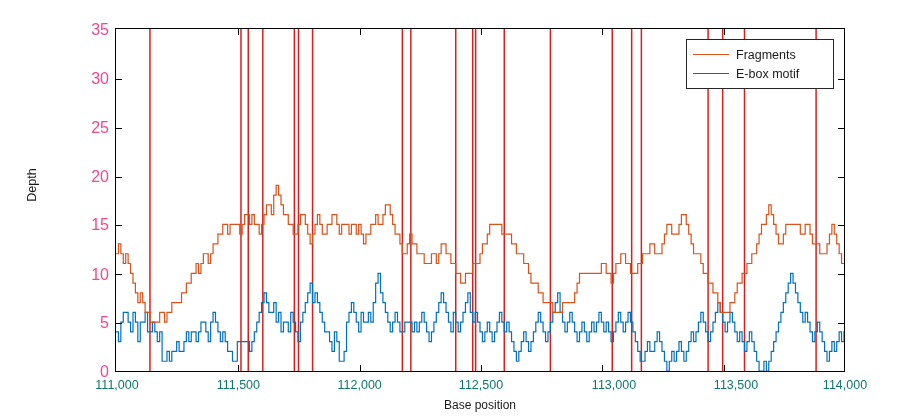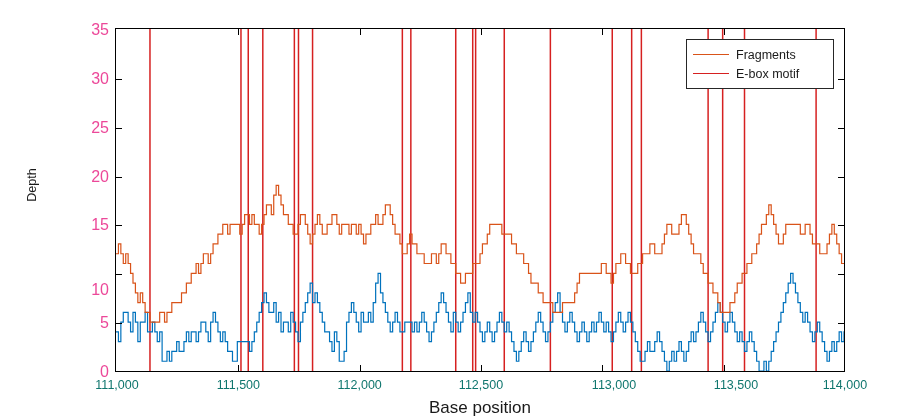--- a/index.html
+++ b/index.html
@@ -91,21 +91,21 @@
     width: 1px;
     height: 6px;
     background: #000000;
   }
   #xlabel {
     position: absolute;
     left: 115px;
     top: 398px;
     width: 730px;
     text-align: center;
-    font-size: 17px;
+    font-size: 12px;
     color: #1a1a1a;
   }
   #ylabel {
     position: absolute;
     left: -28px;
     top: 178px;
     width: 120px;
     text-align: center;
     font-size: 12.5px;
     color: #1a1a1a;
@@ -178,21 +178,21 @@
             <path d="M0.00 302.91 L2.43 302.91 L2.43 312.69 L4.85 312.69 L4.85 293.14 L7.28 293.14 L7.28 283.37 L9.71 283.37 L9.71 283.37 L12.13 283.37 L12.13 293.14 L14.56 293.14 L14.56 302.91 L16.99 302.91 L16.99 283.37 L19.41 283.37 L19.41 293.14 L21.84 293.14 L21.84 312.69 L24.27 312.69 L24.27 293.14 L26.69 293.14 L26.69 293.14 L29.12 293.14 L29.12 283.37 L31.55 283.37 L31.55 302.91 L33.97 302.91 L33.97 302.91 L36.40 302.91 L36.40 293.14 L38.83 293.14 L38.83 302.91 L41.25 302.91 L41.25 312.69 L43.68 312.69 L43.68 302.91 L46.11 302.91 L46.11 332.23 L48.53 332.23 L48.53 332.23 L50.96 332.23 L50.96 322.46 L53.39 322.46 L53.39 332.23 L55.81 332.23 L55.81 322.46 L58.24 322.46 L58.24 322.46 L60.67 322.46 L60.67 312.69 L63.09 312.69 L63.09 322.46 L65.52 322.46 L65.52 322.46 L67.95 322.46 L67.95 312.69 L70.37 312.69 L70.37 302.91 L72.80 302.91 L72.80 312.69 L75.23 312.69 L75.23 302.91 L77.65 302.91 L77.65 302.91 L80.08 302.91 L80.08 312.69 L82.51 312.69 L82.51 302.91 L84.93 302.91 L84.93 293.14 L87.36 293.14 L87.36 293.14 L89.79 293.14 L89.79 302.91 L92.21 302.91 L92.21 312.69 L94.64 312.69 L94.64 293.14 L97.07 293.14 L97.07 283.37 L99.49 283.37 L99.49 293.14 L101.92 293.14 L101.92 302.91 L104.35 302.91 L104.35 312.69 L106.77 312.69 L106.77 302.91 L109.20 302.91 L109.20 312.69 L111.63 312.69 L111.63 322.46 L114.05 322.46 L114.05 322.46 L116.48 322.46 L116.48 332.23 L118.91 332.23 L118.91 332.23 L121.33 332.23 L121.33 312.69 L123.76 312.69 L123.76 312.69 L126.19 312.69 L126.19 312.69 L128.61 312.69 L128.61 312.69 L131.04 312.69 L131.04 312.69 L133.47 312.69 L133.47 322.46 L135.89 322.46 L135.89 312.69 L138.32 312.69 L138.32 302.91 L140.75 302.91 L140.75 293.14 L143.17 293.14 L143.17 283.37 L145.60 283.37 L145.60 273.60 L148.03 273.60 L148.03 263.83 L150.45 263.83 L150.45 273.60 L152.88 273.60 L152.88 283.37 L155.31 283.37 L155.31 283.37 L157.73 283.37 L157.73 273.60 L160.16 273.60 L160.16 293.14 L162.59 293.14 L162.59 283.37 L165.01 283.37 L165.01 302.91 L167.44 302.91 L167.44 293.14 L169.87 293.14 L169.87 293.14 L172.29 293.14 L172.29 302.91 L174.72 302.91 L174.72 283.37 L177.15 283.37 L177.15 293.14 L179.57 293.14 L179.57 302.91 L182.00 302.91 L182.00 312.69 L184.43 312.69 L184.43 293.14 L186.85 293.14 L186.85 283.37 L189.28 283.37 L189.28 273.60 L191.71 273.60 L191.71 263.83 L194.13 263.83 L194.13 254.06 L196.56 254.06 L196.56 273.60 L198.99 273.60 L198.99 263.83 L201.41 263.83 L201.41 273.60 L203.84 273.60 L203.84 283.37 L206.27 283.37 L206.27 293.14 L208.69 293.14 L208.69 302.91 L211.12 302.91 L211.12 302.91 L213.55 302.91 L213.55 312.69 L215.97 312.69 L215.97 322.46 L218.40 322.46 L218.40 302.91 L220.83 302.91 L220.83 312.69 L223.25 312.69 L223.25 332.23 L225.68 332.23 L225.68 332.23 L228.11 332.23 L228.11 322.46 L230.53 322.46 L230.53 293.14 L232.96 293.14 L232.96 283.37 L235.39 283.37 L235.39 273.60 L237.81 273.60 L237.81 283.37 L240.24 283.37 L240.24 293.14 L242.67 293.14 L242.67 302.91 L245.09 302.91 L245.09 283.37 L247.52 283.37 L247.52 293.14 L249.95 293.14 L249.95 293.14 L252.37 293.14 L252.37 283.37 L254.80 283.37 L254.80 293.14 L257.23 293.14 L257.23 273.60 L259.65 273.60 L259.65 254.06 L262.08 254.06 L262.08 244.29 L264.51 244.29 L264.51 263.83 L266.93 263.83 L266.93 273.60 L269.36 273.60 L269.36 283.37 L271.79 283.37 L271.79 293.14 L274.21 293.14 L274.21 302.91 L276.64 302.91 L276.64 293.14 L279.07 293.14 L279.07 283.37 L281.49 283.37 L281.49 293.14 L283.92 293.14 L283.92 302.91 L286.35 302.91 L286.35 302.91 L288.77 302.91 L288.77 293.14 L291.20 293.14 L291.20 293.14 L293.63 293.14 L293.63 293.14 L296.05 293.14 L296.05 302.91 L298.48 302.91 L298.48 293.14 L300.91 293.14 L300.91 302.91 L303.33 302.91 L303.33 293.14 L305.76 293.14 L305.76 283.37 L308.19 283.37 L308.19 293.14 L310.61 293.14 L310.61 302.91 L313.04 302.91 L313.04 312.69 L315.47 312.69 L315.47 302.91 L317.89 302.91 L317.89 293.14 L320.32 293.14 L320.32 283.37 L322.75 283.37 L322.75 273.60 L325.17 273.60 L325.17 263.83 L327.60 263.83 L327.60 273.60 L330.03 273.60 L330.03 283.37 L332.45 283.37 L332.45 293.14 L334.88 293.14 L334.88 302.91 L337.31 302.91 L337.31 283.37 L339.73 283.37 L339.73 293.14 L342.16 293.14 L342.16 302.91 L344.59 302.91 L344.59 293.14 L347.01 293.14 L347.01 283.37 L349.44 283.37 L349.44 273.60 L351.87 273.60 L351.87 263.83 L354.29 263.83 L354.29 283.37 L356.72 283.37 L356.72 293.14 L359.15 293.14 L359.15 283.37 L361.57 283.37 L361.57 293.14 L364.00 293.14 L364.00 302.91 L366.43 302.91 L366.43 312.69 L368.85 312.69 L368.85 302.91 L371.28 302.91 L371.28 293.14 L373.71 293.14 L373.71 302.91 L376.13 302.91 L376.13 312.69 L378.56 312.69 L378.56 302.91 L380.99 302.91 L380.99 293.14 L383.41 293.14 L383.41 283.37 L385.84 283.37 L385.84 293.14 L388.27 293.14 L388.27 302.91 L390.69 302.91 L390.69 293.14 L393.12 293.14 L393.12 302.91 L395.55 302.91 L395.55 312.69 L397.97 312.69 L397.97 322.46 L400.40 322.46 L400.40 332.23 L402.83 332.23 L402.83 322.46 L405.25 322.46 L405.25 312.69 L407.68 312.69 L407.68 302.91 L410.11 302.91 L410.11 312.69 L412.53 312.69 L412.53 322.46 L414.96 322.46 L414.96 312.69 L417.39 312.69 L417.39 302.91 L419.81 302.91 L419.81 293.14 L422.24 293.14 L422.24 283.37 L424.67 283.37 L424.67 293.14 L427.09 293.14 L427.09 302.91 L429.52 302.91 L429.52 312.69 L431.95 312.69 L431.95 302.91 L434.37 302.91 L434.37 293.14 L436.80 293.14 L436.80 283.37 L439.23 283.37 L439.23 273.60 L441.65 273.60 L441.65 263.83 L444.08 263.83 L444.08 283.37 L446.51 283.37 L446.51 293.14 L448.93 293.14 L448.93 302.91 L451.36 302.91 L451.36 293.14 L453.79 293.14 L453.79 283.37 L456.21 283.37 L456.21 293.14 L458.64 293.14 L458.64 302.91 L461.07 302.91 L461.07 312.69 L463.49 312.69 L463.49 302.91 L465.92 302.91 L465.92 293.14 L468.35 293.14 L468.35 302.91 L470.77 302.91 L470.77 312.69 L473.20 312.69 L473.20 302.91 L475.63 302.91 L475.63 293.14 L478.05 293.14 L478.05 302.91 L480.48 302.91 L480.48 293.14 L482.91 293.14 L482.91 283.37 L485.33 283.37 L485.33 293.14 L487.76 293.14 L487.76 302.91 L490.19 302.91 L490.19 293.14 L492.61 293.14 L492.61 302.91 L495.04 302.91 L495.04 312.69 L497.47 312.69 L497.47 302.91 L499.89 302.91 L499.89 293.14 L502.32 293.14 L502.32 283.37 L504.75 283.37 L504.75 293.14 L507.17 293.14 L507.17 302.91 L509.60 302.91 L509.60 293.14 L512.03 293.14 L512.03 283.37 L514.45 283.37 L514.45 293.14 L516.88 293.14 L516.88 302.91 L519.31 302.91 L519.31 312.69 L521.73 312.69 L521.73 322.46 L524.16 322.46 L524.16 332.23 L526.59 332.23 L526.59 332.23 L529.01 332.23 L529.01 322.46 L531.44 322.46 L531.44 312.69 L533.87 312.69 L533.87 322.46 L536.29 322.46 L536.29 322.46 L538.72 322.46 L538.72 312.69 L541.15 312.69 L541.15 302.91 L543.57 302.91 L543.57 312.69 L546.00 312.69 L546.00 322.46 L548.43 322.46 L548.43 332.23 L550.85 332.23 L550.85 342.00 L553.28 342.00 L553.28 332.23 L555.71 332.23 L555.71 322.46 L558.13 322.46 L558.13 332.23 L560.56 332.23 L560.56 322.46 L562.99 322.46 L562.99 312.69 L565.41 312.69 L565.41 322.46 L567.84 322.46 L567.84 332.23 L570.27 332.23 L570.27 322.46 L572.69 322.46 L572.69 312.69 L575.12 312.69 L575.12 302.91 L577.55 302.91 L577.55 312.69 L579.97 312.69 L579.97 302.91 L582.40 302.91 L582.40 293.14 L584.83 293.14 L584.83 283.37 L587.25 283.37 L587.25 293.14 L589.68 293.14 L589.68 302.91 L592.11 302.91 L592.11 312.69 L594.53 312.69 L594.53 302.91 L596.96 302.91 L596.96 293.14 L599.39 293.14 L599.39 283.37 L601.81 283.37 L601.81 273.60 L604.24 273.60 L604.24 283.37 L606.67 283.37 L606.67 293.14 L609.09 293.14 L609.09 302.91 L611.52 302.91 L611.52 293.14 L613.95 293.14 L613.95 283.37 L616.37 283.37 L616.37 293.14 L618.80 293.14 L618.80 302.91 L621.23 302.91 L621.23 312.69 L623.65 312.69 L623.65 302.91 L626.08 302.91 L626.08 312.69 L628.51 312.69 L628.51 322.46 L630.93 322.46 L630.93 312.69 L633.36 312.69 L633.36 302.91 L635.79 302.91 L635.79 312.69 L638.21 312.69 L638.21 322.46 L640.64 322.46 L640.64 332.23 L643.07 332.23 L643.07 342.00 L645.49 342.00 L645.49 342.00 L647.92 342.00 L647.92 332.23 L650.35 332.23 L650.35 342.00 L652.77 342.00 L652.77 332.23 L655.20 332.23 L655.20 322.46 L657.63 322.46 L657.63 312.69 L660.05 312.69 L660.05 302.91 L662.48 302.91 L662.48 293.14 L664.91 293.14 L664.91 283.37 L667.33 283.37 L667.33 273.60 L669.76 273.60 L669.76 263.83 L672.19 263.83 L672.19 254.06 L674.61 254.06 L674.61 244.29 L677.04 244.29 L677.04 254.06 L679.47 254.06 L679.47 263.83 L681.89 263.83 L681.89 273.60 L684.32 273.60 L684.32 283.37 L686.75 283.37 L686.75 293.14 L689.17 293.14 L689.17 283.37 L691.60 283.37 L691.60 293.14 L694.03 293.14 L694.03 302.91 L696.45 302.91 L696.45 312.69 L698.88 312.69 L698.88 302.91 L701.31 302.91 L701.31 293.14 L703.73 293.14 L703.73 302.91 L706.16 302.91 L706.16 312.69 L708.59 312.69 L708.59 322.46 L711.01 322.46 L711.01 332.23 L713.44 332.23 L713.44 322.46 L715.87 322.46 L715.87 312.69 L718.29 312.69 L718.29 322.46 L720.72 322.46 L720.72 312.69 L723.15 312.69 L723.15 302.91 L725.57 302.91 L725.57 312.69 L728.00 312.69 L728.00 302.91 L730.43 302.91 L730.43 293.14 L732.85 293.14 L732.85 283.37 L735.28 283.37 L735.28 273.60 L737.71 273.60 L737.71 263.83 L740.13 263.83 L740.13 254.06 L742.56 254.06 L742.56 263.83 L744.99 263.83 L744.99 273.60 L747.41 273.60 L747.41 283.37 L749.84 283.37 L749.84 263.83 L752.27 263.83 L752.27 273.60 L754.69 273.60 L754.69 283.37 L757.12 283.37 L757.12 293.14 L759.55 293.14 L759.55 283.37 L761.97 283.37 L761.97 293.14 L764.40 293.14 L764.40 302.91 L766.83 302.91 L766.83 293.14 L769.25 293.14 L769.25 302.91 L771.68 302.91 L771.68 312.69 L774.11 312.69 L774.11 302.91 L776.53 302.91 L776.53 293.14 L778.96 293.14 L778.96 302.91 L781.39 302.91 L781.39 312.69 L783.81 312.69 L783.81 322.46 L786.24 322.46 L786.24 312.69 L788.67 312.69 L788.67 322.46 L791.09 322.46 L791.09 332.23 L793.52 332.23 L793.52 322.46 L795.95 322.46 L795.95 312.69 L798.37 312.69 L798.37 322.46 L800.80 322.46 L800.80 312.69 L803.23 312.69 L803.23 322.46 L805.65 322.46 L805.65 332.23 L808.08 332.23 L808.08 322.46 L810.51 322.46 L810.51 332.23 L812.93 332.23 L812.93 342.00 L815.36 342.00 L815.36 332.23 L817.79 332.23 L817.79 322.46 L820.21 322.46 L820.21 312.69 L822.64 312.69 L822.64 322.46 L825.07 322.46 L825.07 332.23 L827.49 332.23 L827.49 322.46 L829.92 322.46 L829.92 312.69 L832.35 312.69 L832.35 322.46 L834.77 322.46 L834.77 332.23 L837.20 332.23 L837.20 322.46 L839.63 322.46 L839.63 312.69 L842.05 312.69 L842.05 322.46 L844.48 322.46 L844.48 322.46 L846.91 322.46 L846.91 332.23 L849.33 332.23 L849.33 322.46 L851.76 322.46" fill="none" stroke="#0072BD" stroke-width="1.2" stroke-linejoin="miter"></path>
             <path d="M0.00 224.74 L2.43 224.74 L2.43 214.97 L4.85 214.97 L4.85 224.74 L7.28 224.74 L7.28 234.51 L9.71 234.51 L9.71 224.74 L12.13 224.74 L12.13 234.51 L14.56 234.51 L14.56 244.29 L16.99 244.29 L16.99 254.06 L19.41 254.06 L19.41 263.83 L21.84 263.83 L21.84 273.60 L24.27 273.60 L24.27 263.83 L26.69 263.83 L26.69 273.60 L29.12 273.60 L29.12 283.37 L31.55 283.37 L31.55 283.37 L33.97 283.37 L33.97 293.14 L36.40 293.14 L36.40 293.14 L38.83 293.14 L38.83 293.14 L41.25 293.14 L41.25 293.14 L43.68 293.14 L43.68 283.37 L46.11 283.37 L46.11 283.37 L48.53 283.37 L48.53 293.14 L50.96 293.14 L50.96 283.37 L53.39 283.37 L53.39 283.37 L55.81 283.37 L55.81 273.60 L58.24 273.60 L58.24 273.60 L60.67 273.60 L60.67 273.60 L63.09 273.60 L63.09 273.60 L65.52 273.60 L65.52 263.83 L67.95 263.83 L67.95 263.83 L70.37 263.83 L70.37 254.06 L72.80 254.06 L72.80 254.06 L75.23 254.06 L75.23 244.29 L77.65 244.29 L77.65 244.29 L80.08 244.29 L80.08 234.51 L82.51 234.51 L82.51 244.29 L84.93 244.29 L84.93 234.51 L87.36 234.51 L87.36 224.74 L89.79 224.74 L89.79 224.74 L92.21 224.74 L92.21 234.51 L94.64 234.51 L94.64 224.74 L97.07 224.74 L97.07 214.97 L99.49 214.97 L99.49 214.97 L101.92 214.97 L101.92 205.20 L104.35 205.20 L104.35 205.20 L106.77 205.20 L106.77 195.43 L109.20 195.43 L109.20 195.43 L111.63 195.43 L111.63 205.20 L114.05 205.20 L114.05 195.43 L116.48 195.43 L116.48 195.43 L118.91 195.43 L118.91 195.43 L121.33 195.43 L121.33 195.43 L123.76 195.43 L123.76 205.20 L126.19 205.20 L126.19 195.43 L128.61 195.43 L128.61 185.66 L131.04 185.66 L131.04 185.66 L133.47 185.66 L133.47 195.43 L135.89 195.43 L135.89 185.66 L138.32 185.66 L138.32 195.43 L140.75 195.43 L140.75 195.43 L143.17 195.43 L143.17 205.20 L145.60 205.20 L145.60 195.43 L148.03 195.43 L148.03 185.66 L150.45 185.66 L150.45 175.89 L152.88 175.89 L152.88 175.89 L155.31 175.89 L155.31 185.66 L157.73 185.66 L157.73 166.11 L160.16 166.11 L160.16 156.34 L162.59 156.34 L162.59 166.11 L165.01 166.11 L165.01 175.89 L167.44 175.89 L167.44 185.66 L169.87 185.66 L169.87 185.66 L172.29 185.66 L172.29 195.43 L174.72 195.43 L174.72 195.43 L177.15 195.43 L177.15 205.20 L179.57 205.20 L179.57 205.20 L182.00 205.20 L182.00 195.43 L184.43 195.43 L184.43 185.66 L186.85 185.66 L186.85 185.66 L189.28 185.66 L189.28 195.43 L191.71 195.43 L191.71 205.20 L194.13 205.20 L194.13 214.97 L196.56 214.97 L196.56 205.20 L198.99 205.20 L198.99 195.43 L201.41 195.43 L201.41 185.66 L203.84 185.66 L203.84 195.43 L206.27 195.43 L206.27 205.20 L208.69 205.20 L208.69 205.20 L211.12 205.20 L211.12 195.43 L213.55 195.43 L213.55 195.43 L215.97 195.43 L215.97 185.66 L218.40 185.66 L218.40 185.66 L220.83 185.66 L220.83 195.43 L223.25 195.43 L223.25 205.20 L225.68 205.20 L225.68 195.43 L228.11 195.43 L228.11 195.43 L230.53 195.43 L230.53 195.43 L232.96 195.43 L232.96 205.20 L235.39 205.20 L235.39 195.43 L237.81 195.43 L237.81 195.43 L240.24 195.43 L240.24 205.20 L242.67 205.20 L242.67 195.43 L245.09 195.43 L245.09 205.20 L247.52 205.20 L247.52 214.97 L249.95 214.97 L249.95 205.20 L252.37 205.20 L252.37 205.20 L254.80 205.20 L254.80 195.43 L257.23 195.43 L257.23 195.43 L259.65 195.43 L259.65 185.66 L262.08 185.66 L262.08 195.43 L264.51 195.43 L264.51 195.43 L266.93 195.43 L266.93 185.66 L269.36 185.66 L269.36 175.89 L271.79 175.89 L271.79 175.89 L274.21 175.89 L274.21 185.66 L276.64 185.66 L276.64 195.43 L279.07 195.43 L279.07 205.20 L281.49 205.20 L281.49 205.20 L283.92 205.20 L283.92 214.97 L286.35 214.97 L286.35 224.74 L288.77 224.74 L288.77 224.74 L291.20 224.74 L291.20 214.97 L293.63 214.97 L293.63 205.20 L296.05 205.20 L296.05 214.97 L298.48 214.97 L298.48 214.97 L300.91 214.97 L300.91 224.74 L303.33 224.74 L303.33 224.74 L305.76 224.74 L305.76 224.74 L308.19 224.74 L308.19 234.51 L310.61 234.51 L310.61 234.51 L313.04 234.51 L313.04 234.51 L315.47 234.51 L315.47 224.74 L317.89 224.74 L317.89 224.74 L320.32 224.74 L320.32 234.51 L322.75 234.51 L322.75 224.74 L325.17 224.74 L325.17 214.97 L327.60 214.97 L327.60 214.97 L330.03 214.97 L330.03 224.74 L332.45 224.74 L332.45 224.74 L334.88 224.74 L334.88 234.51 L337.31 234.51 L337.31 234.51 L339.73 234.51 L339.73 244.29 L342.16 244.29 L342.16 244.29 L344.59 244.29 L344.59 254.06 L347.01 254.06 L347.01 254.06 L349.44 254.06 L349.44 244.29 L351.87 244.29 L351.87 244.29 L354.29 244.29 L354.29 244.29 L356.72 244.29 L356.72 234.51 L359.15 234.51 L359.15 234.51 L361.57 234.51 L361.57 234.51 L364.00 234.51 L364.00 224.74 L366.43 224.74 L366.43 214.97 L368.85 214.97 L368.85 214.97 L371.28 214.97 L371.28 205.20 L373.71 205.20 L373.71 195.43 L376.13 195.43 L376.13 195.43 L378.56 195.43 L378.56 195.43 L380.99 195.43 L380.99 195.43 L383.41 195.43 L383.41 195.43 L385.84 195.43 L385.84 205.20 L388.27 205.20 L388.27 205.20 L390.69 205.20 L390.69 205.20 L393.12 205.20 L393.12 205.20 L395.55 205.20 L395.55 214.97 L397.97 214.97 L397.97 214.97 L400.40 214.97 L400.40 224.74 L402.83 224.74 L402.83 224.74 L405.25 224.74 L405.25 224.74 L407.68 224.74 L407.68 234.51 L410.11 234.51 L410.11 234.51 L412.53 234.51 L412.53 244.29 L414.96 244.29 L414.96 254.06 L417.39 254.06 L417.39 254.06 L419.81 254.06 L419.81 254.06 L422.24 254.06 L422.24 263.83 L424.67 263.83 L424.67 263.83 L427.09 263.83 L427.09 273.60 L429.52 273.60 L429.52 273.60 L431.95 273.60 L431.95 273.60 L434.37 273.60 L434.37 273.60 L436.80 273.60 L436.80 283.37 L439.23 283.37 L439.23 283.37 L441.65 283.37 L441.65 283.37 L444.08 283.37 L444.08 283.37 L446.51 283.37 L446.51 273.60 L448.93 273.60 L448.93 273.60 L451.36 273.60 L451.36 273.60 L453.79 273.60 L453.79 273.60 L456.21 273.60 L456.21 273.60 L458.64 273.60 L458.64 263.83 L461.07 263.83 L461.07 254.06 L463.49 254.06 L463.49 244.29 L465.92 244.29 L465.92 244.29 L468.35 244.29 L468.35 244.29 L470.77 244.29 L470.77 244.29 L473.20 244.29 L473.20 244.29 L475.63 244.29 L475.63 244.29 L478.05 244.29 L478.05 244.29 L480.48 244.29 L480.48 244.29 L482.91 244.29 L482.91 244.29 L485.33 244.29 L485.33 234.51 L487.76 234.51 L487.76 234.51 L490.19 234.51 L490.19 244.29 L492.61 244.29 L492.61 244.29 L495.04 244.29 L495.04 254.06 L497.47 254.06 L497.47 244.29 L499.89 244.29 L499.89 234.51 L502.32 234.51 L502.32 234.51 L504.75 234.51 L504.75 224.74 L507.17 224.74 L507.17 224.74 L509.60 224.74 L509.60 234.51 L512.03 234.51 L512.03 234.51 L514.45 234.51 L514.45 244.29 L516.88 244.29 L516.88 244.29 L519.31 244.29 L519.31 244.29 L521.73 244.29 L521.73 234.51 L524.16 234.51 L524.16 234.51 L526.59 234.51 L526.59 224.74 L529.01 224.74 L529.01 224.74 L531.44 224.74 L531.44 224.74 L533.87 224.74 L533.87 214.97 L536.29 214.97 L536.29 214.97 L538.72 214.97 L538.72 224.74 L541.15 224.74 L541.15 224.74 L543.57 224.74 L543.57 224.74 L546.00 224.74 L546.00 214.97 L548.43 214.97 L548.43 205.20 L550.85 205.20 L550.85 195.43 L553.28 195.43 L553.28 195.43 L555.71 195.43 L555.71 205.20 L558.13 205.20 L558.13 205.20 L560.56 205.20 L560.56 205.20 L562.99 205.20 L562.99 195.43 L565.41 195.43 L565.41 185.66 L567.84 185.66 L567.84 185.66 L570.27 185.66 L570.27 195.43 L572.69 195.43 L572.69 205.20 L575.12 205.20 L575.12 214.97 L577.55 214.97 L577.55 224.74 L579.97 224.74 L579.97 224.74 L582.40 224.74 L582.40 224.74 L584.83 224.74 L584.83 234.51 L587.25 234.51 L587.25 244.29 L589.68 244.29 L589.68 244.29 L592.11 244.29 L592.11 254.06 L594.53 254.06 L594.53 254.06 L596.96 254.06 L596.96 263.83 L599.39 263.83 L599.39 263.83 L601.81 263.83 L601.81 273.60 L604.24 273.60 L604.24 283.37 L606.67 283.37 L606.67 283.37 L609.09 283.37 L609.09 283.37 L611.52 283.37 L611.52 283.37 L613.95 283.37 L613.95 273.60 L616.37 273.60 L616.37 273.60 L618.80 273.60 L618.80 263.83 L621.23 263.83 L621.23 254.06 L623.65 254.06 L623.65 254.06 L626.08 254.06 L626.08 244.29 L628.51 244.29 L628.51 244.29 L630.93 244.29 L630.93 234.51 L633.36 234.51 L633.36 234.51 L635.79 234.51 L635.79 224.74 L638.21 224.74 L638.21 224.74 L640.64 224.74 L640.64 214.97 L643.07 214.97 L643.07 205.20 L645.49 205.20 L645.49 195.43 L647.92 195.43 L647.92 195.43 L650.35 195.43 L650.35 185.66 L652.77 185.66 L652.77 175.89 L655.20 175.89 L655.20 185.66 L657.63 185.66 L657.63 195.43 L660.05 195.43 L660.05 205.20 L662.48 205.20 L662.48 214.97 L664.91 214.97 L664.91 214.97 L667.33 214.97 L667.33 205.20 L669.76 205.20 L669.76 195.43 L672.19 195.43 L672.19 195.43 L674.61 195.43 L674.61 195.43 L677.04 195.43 L677.04 195.43 L679.47 195.43 L679.47 195.43 L681.89 195.43 L681.89 195.43 L684.32 195.43 L684.32 205.20 L686.75 205.20 L686.75 205.20 L689.17 205.20 L689.17 195.43 L691.60 195.43 L691.60 195.43 L694.03 195.43 L694.03 205.20 L696.45 205.20 L696.45 214.97 L698.88 214.97 L698.88 214.97 L701.31 214.97 L701.31 214.97 L703.73 214.97 L703.73 224.74 L706.16 224.74 L706.16 224.74 L708.59 224.74 L708.59 224.74 L711.01 224.74 L711.01 214.97 L713.44 214.97 L713.44 205.20 L715.87 205.20 L715.87 195.43 L718.29 195.43 L718.29 205.20 L720.72 205.20 L720.72 214.97 L723.15 214.97 L723.15 224.74 L725.57 224.74 L725.57 234.51 L728.00 234.51 L728.00 234.51 L730.43 234.51 L730.43 234.51 L732.85 234.51 L732.85 244.29 L735.28 244.29 L735.28 244.29 L737.71 244.29 L737.71 244.29 L740.13 244.29 L740.13 244.29 L742.56 244.29 L742.56 244.29 L744.99 244.29 L744.99 254.06 L747.41 254.06 L747.41 254.06 L749.84 254.06 L749.84 254.06 L752.27 254.06 L752.27 263.83 L754.69 263.83 L754.69 263.83 L757.12 263.83 L757.12 273.60 L759.55 273.60 L759.55 283.37 L761.97 283.37 L761.97 283.37 L764.40 283.37 L764.40 293.14 L766.83 293.14 L766.83 293.14 L769.25 293.14 L769.25 293.14 L771.68 293.14 L771.68 293.14 L774.11 293.14 L774.11 293.14 L776.53 293.14 L776.53 293.14 L778.96 293.14 L778.96 293.14 L781.39 293.14 L781.39 293.14 L783.81 293.14 L783.81 302.91 L786.24 302.91 L786.24 302.91 L788.67 302.91" fill="none" stroke="#D95319" stroke-width="1.2" stroke-linejoin="miter"></path>
           </g>
       </svg>
     </div>
     <div id="y-ticks">
         <div class="tick-y" style="top: 343px;">0</div>
         <div class="tick-y" style="top: 294.143px;">5</div>
         <div class="tick-y-mark" style="top: 294.143px;"></div>
         <div class="tick-y-mark-r" style="top: 294.143px;"></div>
-        <div class="tick-y" style="top: 261px;">10</div>
+        <div class="tick-y" style="top: 246px;">10</div>
         <div class="tick-y-mark" style="top: 245.286px;"></div>
         <div class="tick-y-mark-r" style="top: 245.286px;"></div>
         <div class="tick-y" style="top: 196.429px;">15</div>
         <div class="tick-y-mark" style="top: 196.429px;"></div>
         <div class="tick-y-mark-r" style="top: 196.429px;"></div>
         <div class="tick-y" style="top: 147.571px;">20</div>
         <div class="tick-y-mark" style="top: 147.571px;"></div>
         <div class="tick-y-mark-r" style="top: 147.571px;"></div>
         <div class="tick-y" style="top: 98.7143px;">25</div>
         <div class="tick-y-mark" style="top: 98.7143px;"></div>

